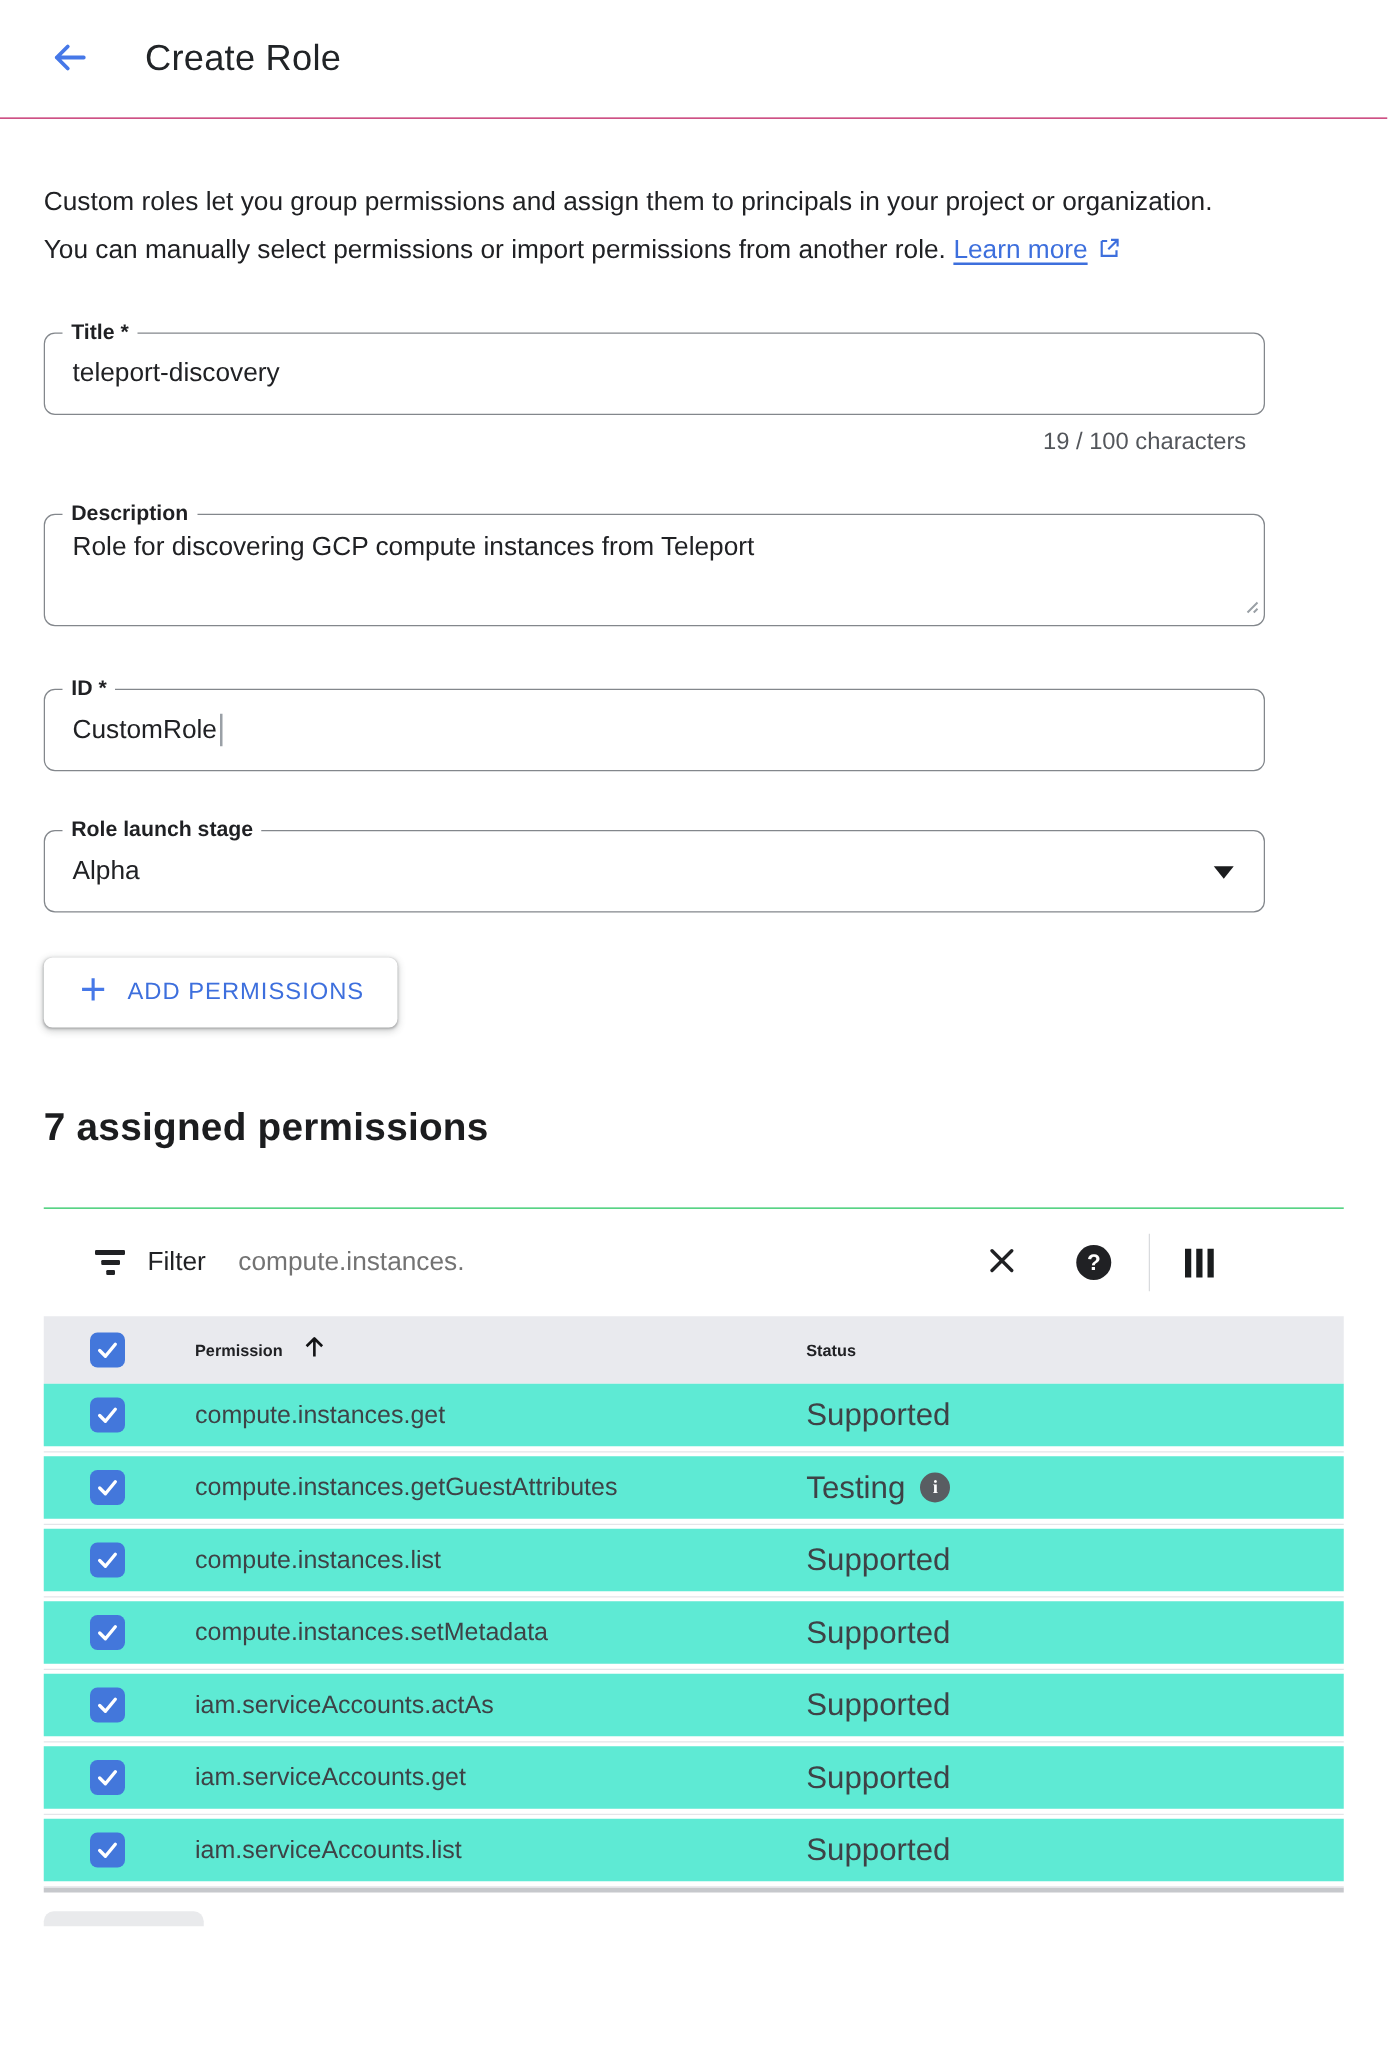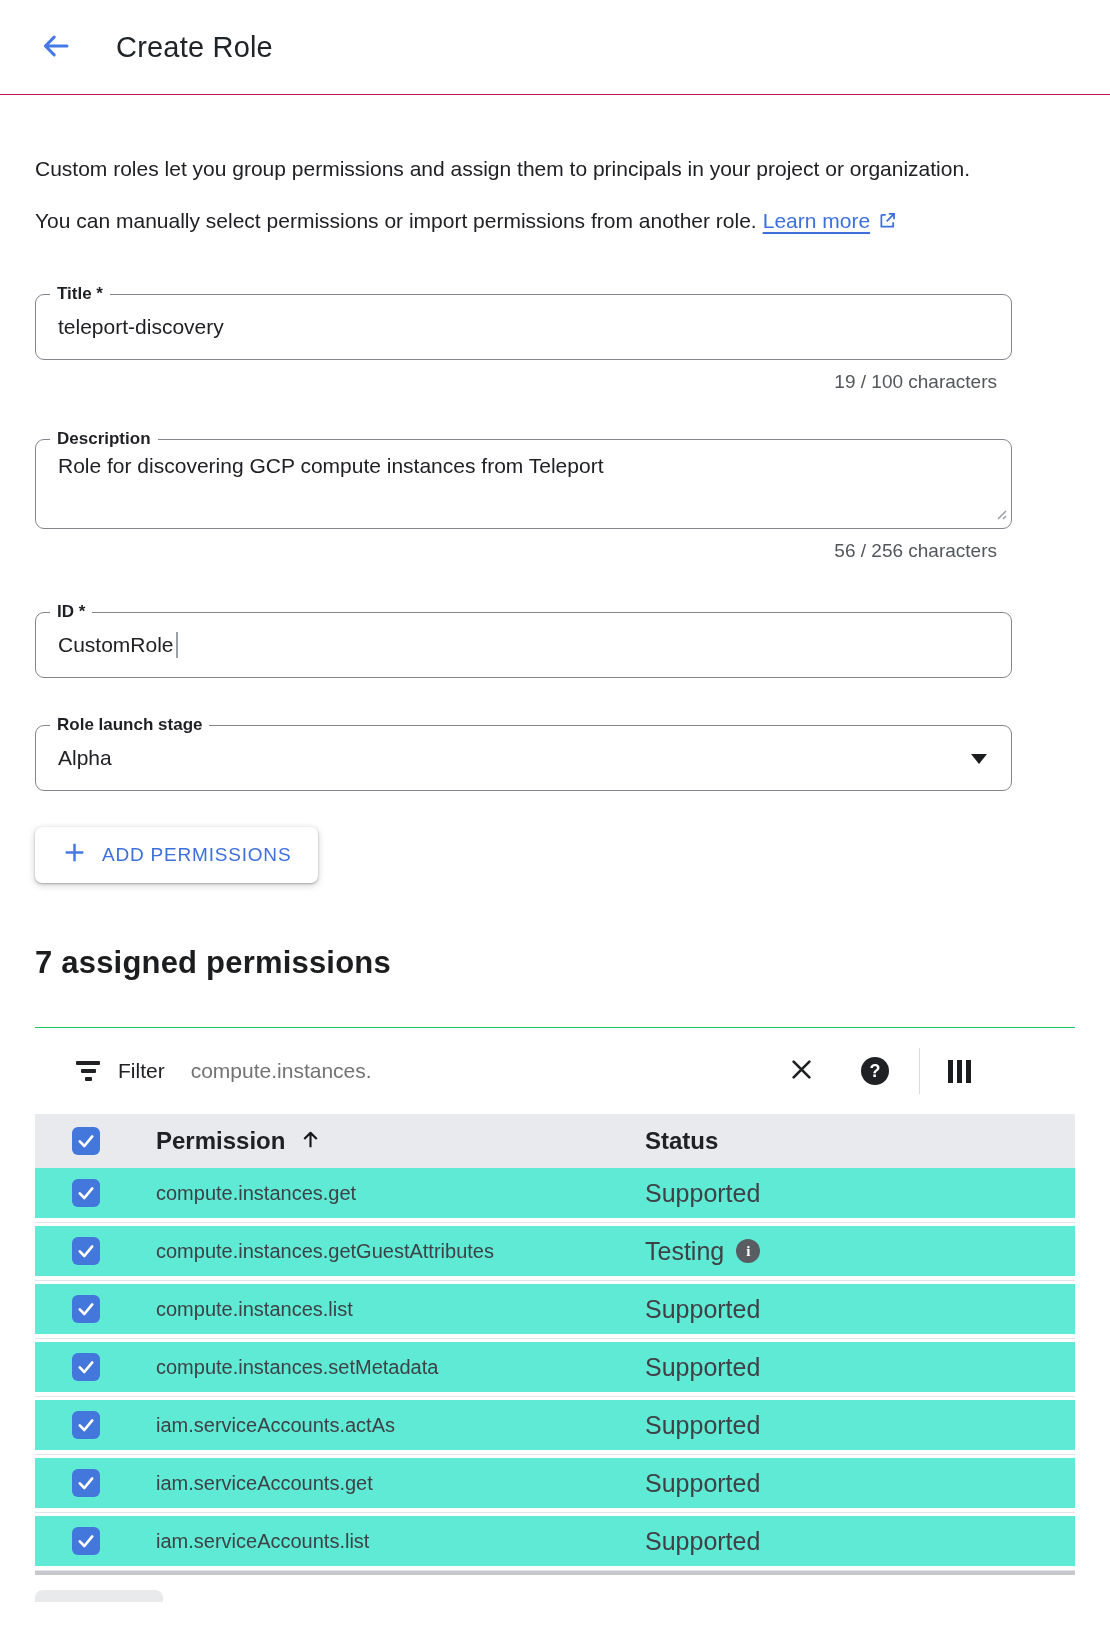--- a/index.html
+++ b/index.html
@@ -7,21 +7,21 @@
               font-family:"Liberation Sans", sans-serif; color:#202124; }
 
   
   .topbar { height:95px; border-bottom:1px solid #be185d; display:flex; align-items:center; padding-left:38px; }
   .back-btn { width:34px; height:34px; display:flex; align-items:center; justify-content:center; cursor:pointer; background:none; border:none; }
   .page-title { font-size:29px; font-weight:400; color:#212427; margin-left:44px; letter-spacing:.2px; }
 
   .content { padding:0 35px; }
 
   
-  .intro { margin-top:48px; width:968px; font-size:21px; line-height:52px; color:#202124; }
+  .intro { margin-top:48px; width:968px; font-size:21px; line-height:38px; color:#202124; }
   .learn-link { color:#3d6fdd; text-decoration:underline; text-underline-offset:4px; margin-left:6px; cursor:pointer; }
   .ext-icon { display:inline-block; vertical-align:-3px; margin-left:7px; }
 
   
   .field-group { position:relative; width:977px; }
   .fbox { position:relative; border:1px solid #83878c; border-radius:9px; background:#fff; }
   .flabel { position:absolute; top:-11px; left:14px; background:#fff; padding:0 7px; font-size:17px; font-weight:700; color:#1f2023; line-height:20px; }
   .fbox input, .fbox textarea, .fake-input { width:100%; border:none; outline:none; background:transparent;
         font-family:"Liberation Sans", sans-serif; font-size:21px; color:#202124; padding:0 22px; }
   .fbox input { height:64px; }
@@ -61,21 +61,21 @@
   .help-circle { width:28px; height:28px; border-radius:50%; background:#202124; color:#fff; display:flex;
                  align-items:center; justify-content:center; font-size:18px; font-weight:700; }
   .v-divider { width:1px; height:46px; background:#d9dbde; margin:0 28px 0 30px; }
   .cols-icon { display:flex; gap:4px; }
   .cols-icon span { display:block; width:5px; height:23px; background:#1a1c1e; }
 
   .thead { height:54px; background:#e9eaee; display:flex; align-items:center; padding-left:37px; }
   .checkbox { width:28px; height:28px; border-radius:6px; background:#4377db; display:flex; align-items:center;
               justify-content:center; flex:none; cursor:pointer; }
   .col-perm { width:489px; margin-left:56px; display:flex; align-items:center; gap:14px; }
-  .th-label { font-size:24px; font-weight:700; color:#202124; }
+  .th-label { font-size:13px; font-weight:700; color:#202124; }
   .cell-perm { width:489px; margin-left:56px; font-size:20px; color:#3e4246; }
   .col-status { display:flex; align-items:center; gap:12px; }
 
   .perm-row { height:50px; background:#5eead4; display:flex; align-items:center; padding-left:37px;
               margin-bottom:8px; position:relative; }
   .perm-row::after { content:""; position:absolute; left:0; right:0; bottom:-5px; height:1px; background:#e3e5e9; }
   .status-text { font-size:25px; color:#3e4246; }
   .info-icon { width:24px; height:24px; border-radius:50%; background:#595d62; color:#fff; display:flex;
                align-items:center; justify-content:center; font-size:15px; font-weight:700; font-family:"Liberation Serif", serif; }
 
@@ -116,21 +116,20 @@
   
   <div class="field-group g-desc">
     <div class="fbox">
       <span class="flabel">Description</span>
       <textarea style="">Role for discovering GCP compute instances from Teleport</textarea>
       <span class="resize-handle"><svg width="13" height="13" viewBox="0 0 13 13">
             <path d="M12 4 4 12M12 9 9 12" stroke="#9aa0a6" stroke-width="1.6" fill="none"></path>
           </svg></span>
     </div>
   </div>
-  <div class="counter">56 / 256 characters</div>
 
   
   <div class="field-group g-id">
     <div class="fbox">
       <span class="flabel">ID *</span>
       <div class="fake-input" role="textbox">
         <span>CustomRole</span>
         <span class="caret-bar"></span>
       </div>
     </div>

